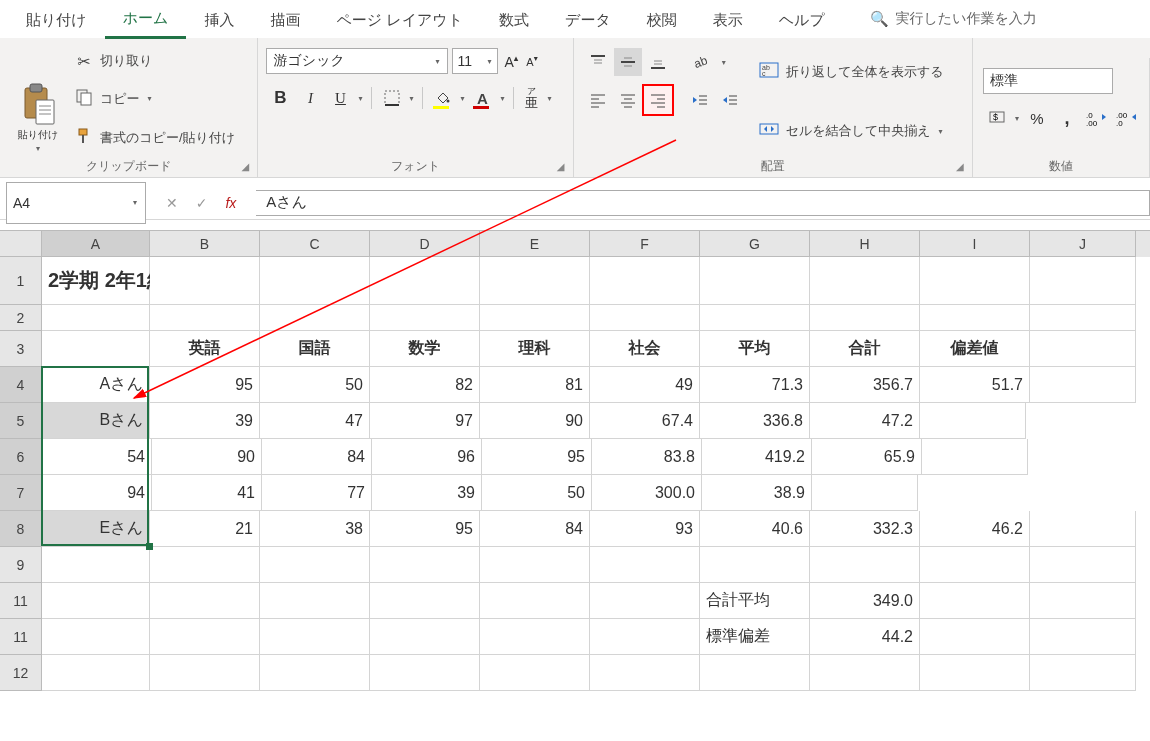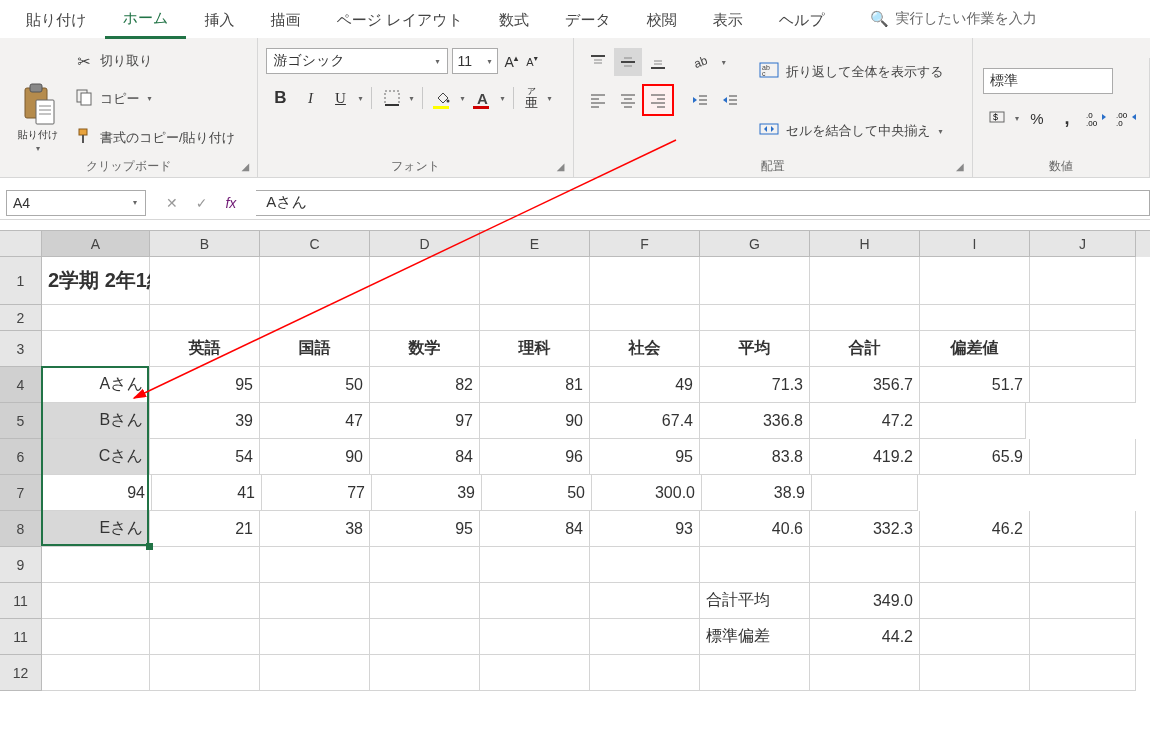--- a/index.html
+++ b/index.html
@@ -189,33 +189,33 @@
 
 
 .formula-bar {
   display: flex; align-items: center;
   height: 34px;
   border-bottom: 1px solid #d7d7d7;
   background: #fff;
   margin-top: 8px;
 }
 .name-box {
-  width: 140px; height: 26px;
+  width: 140px; height: 42px;
   border: 1px solid #ababab;
   margin-left: 6px;
   display: flex; align-items: center; justify-content: space-between;
   padding: 0 6px; font-size: 14px;
   background: #fff;
 }
 .fb-icons {
   display: flex; align-items: center; gap: 18px;
   padding: 0 20px; color: #999;
   font-size: 14px;
 }
-.fb-icons .fx { font-style: italic; color: #701a75; }
+.fb-icons .fx { font-style: italic; color: #b91c1c; }
 .fb-input {
   flex: 1; height: 26px;
   border: 1px solid #ababab; border-left: none;
   display: flex; align-items: center;
   padding: 0 10px; font-size: 15px;
   background: #fff;
 }
 
 
 .sheet {
@@ -649,21 +649,20 @@
         <div class="cell cC r">47</div>
         <div class="cell cD r">97</div>
         <div class="cell cF r">90</div>
         <div class="cell cG r">67.4</div>
         <div class="cell cH r">336.8</div>
         <div class="cell cI r">47.2</div>
         <div class="cell cJ"></div>
       </div>
       <div class="row rdata">
         <div class="row-h sel">6</div>
-        <div class="cell cA r selcell">Cさん</div>
         <div class="cell cB r">54</div>
         <div class="cell cC r">90</div>
         <div class="cell cD r">84</div>
         <div class="cell cE r">96</div>
         <div class="cell cF r">95</div>
         <div class="cell cG r">83.8</div>
         <div class="cell cH r">419.2</div>
         <div class="cell cI r">65.9</div>
         <div class="cell cJ"></div>
       </div>

